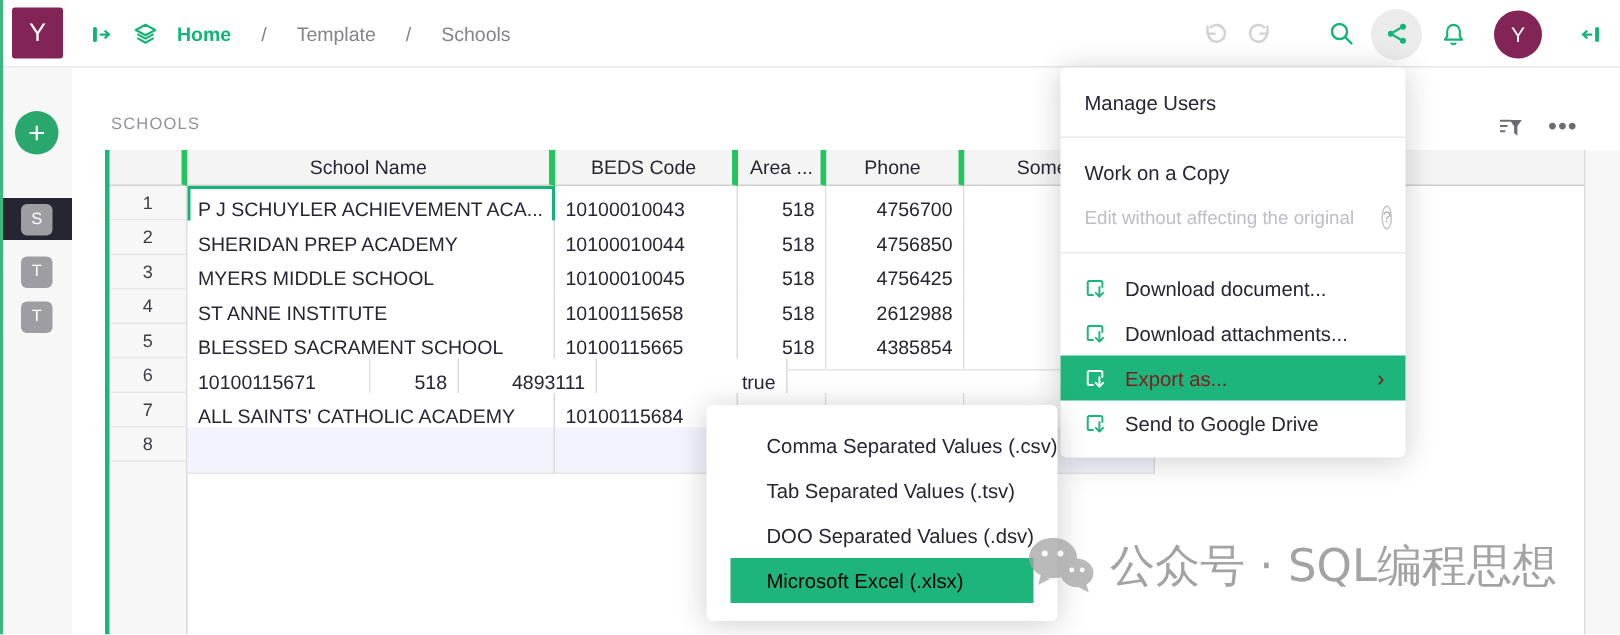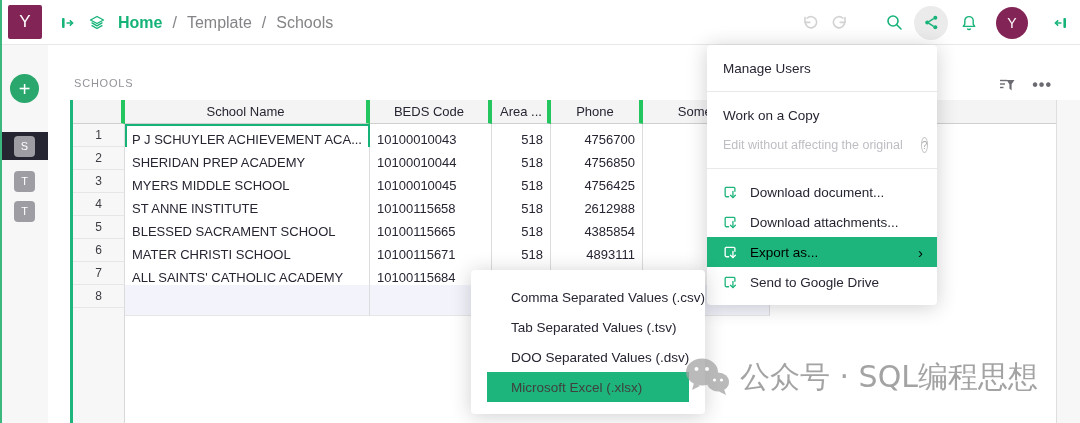--- a/index.html
+++ b/index.html
@@ -14,21 +14,21 @@
   svg { display:block; }
 
   
   .edge-line { position:absolute; left:0; top:0; width:2px; height:423px; background:#3cb87f; z-index:6; }
 
   
   .topbar { position:absolute; left:0; top:0; width:1080px; height:45px; background:#fff; border-bottom:1px solid #e9e9e9; z-index:4; }
   .logo { position:absolute; left:8px; top:5px; width:34px; height:34px; background:#822556; color:#fff;
           display:flex; align-items:center; justify-content:center; font-size:17px; border-radius:2px; }
   .crumb-area { position:absolute; left:60px; top:0; height:45px; display:flex; align-items:center; gap:12px; }
-  .crumb-text { font-size:16px; color:#848488; display:flex; gap:10px; align-items:center; white-space:nowrap; }
+  .crumb-text { font-size:13px; color:#848488; display:flex; gap:20px; align-items:center; white-space:nowrap; }
   .crumb-home { color:#16b378; font-weight:bold; }
   .topbar-right { position:absolute; right:12px; top:0; height:45px; display:flex; align-items:center; }
   .tb-ic { display:flex; align-items:center; justify-content:center; }
   .share-wrap { width:34px; height:34px; border-radius:50%; background:#ebebeb; display:flex; align-items:center; justify-content:center; }
   .avatar { width:32px; height:32px; border-radius:50%; background:#822556; color:#fff; font-size:14px;
             display:flex; align-items:center; justify-content:center; }
   .mr12{margin-right:12px}.mr36{margin-right:36px}.mr10{margin-right:10px}.mr18{margin-right:18px}.mr24{margin-right:24px}
 
   
   .sidebar { position:absolute; left:0; top:45px; width:48px; height:378px; background:#f7f7f7; z-index:3; }
@@ -61,32 +61,32 @@
   .row.addrow .cell:not(.num) { background:#f3f3fb; }
   .w-num{width:52px}.w-name{width:245px}.w-beds{width:122px}.w-area{width:59px}.w-phone{width:92px}.w-bool{width:127px}
   .sel-cell { outline:2px solid #16b378; outline-offset:-2px; }
 
   
   .menu { position:absolute; left:707px; top:45px; width:230px; background:#fff; border-radius:4px;
           box-shadow:0 2px 20px rgba(38,38,51,0.22); padding:8px 0 8px 0; z-index:10; font-size:13.5px; }
   .menu-item { height:30px; display:flex; align-items:center; padding:0 14px 0 16px; gap:12px; }
   .menu-item .lbl { white-space:nowrap; }
   .menu-item.disabled { color:#bdbdc4; font-size:12.5px; }
-  .menu-item.highlight { background:#1db57b; color:#000000; }
+  .menu-item.highlight { background:#1db57b; color:#7f1d1d; }
   .menu-divider { height:1px; background:#e9e9e9; margin:8px 0; }
   .q-icon { width:16px; height:16px; border:1px solid #c6c6c6; border-radius:50%; color:#ababab; font-size:10px;
             display:flex; align-items:center; justify-content:center; margin-left:6px; }
   .chev { margin-left:auto; font-size:15px; line-height:1; }
   .dl-icon { color:#1db57b; }
   .menu-item.highlight .dl-icon { color:#fff; }
 
   .submenu { position:absolute; left:471px; top:270px; width:234px; background:#fff; border-radius:4px;
              box-shadow:0 2px 20px rgba(38,38,51,0.22); padding:12px 16px; z-index:10; font-size:13.5px; }
   .submenu-item { height:30px; display:flex; align-items:center; padding:0 24px; white-space:nowrap; }
-  .submenu-item.highlight { background:#1db57b; color:#404040; }
+  .submenu-item.highlight { background:#1db57b; color:#000000; }
 
   
   .watermark { position:absolute; left:684px; top:356px; z-index:20; display:flex; align-items:center; gap:10px;
                color:rgba(140,140,140,0.8); font-size:30px; font-family:"DejaVu Sans", sans-serif; white-space:nowrap; }
 </style>
 </head>
 <body>
 
 <div class="edge-line"></div>
 
@@ -236,21 +236,20 @@
   <div class="row">
     <div class="cell num w-num">5</div>
     <div class="cell w-name">BLESSED SACRAMENT SCHOOL</div>
     <div class="cell w-beds">10100115665</div>
     <div class="cell w-area r">518</div>
     <div class="cell w-phone r">4385854</div>
     <div class="cell w-bool r">true</div>
   </div>
   <div class="row">
     <div class="cell num w-num">6</div>
-    <div class="cell w-name">MATER  CHRISTI SCHOOL</div>
     <div class="cell w-beds">10100115671</div>
     <div class="cell w-area r">518</div>
     <div class="cell w-phone r">4893111</div>
     <div class="cell w-bool r">true</div>
   </div>
   <div class="row">
     <div class="cell num w-num">7</div>
     <div class="cell w-name">ALL SAINTS' CATHOLIC ACADEMY</div>
     <div class="cell w-beds">10100115684</div>
     <div class="cell w-area r"></div>

